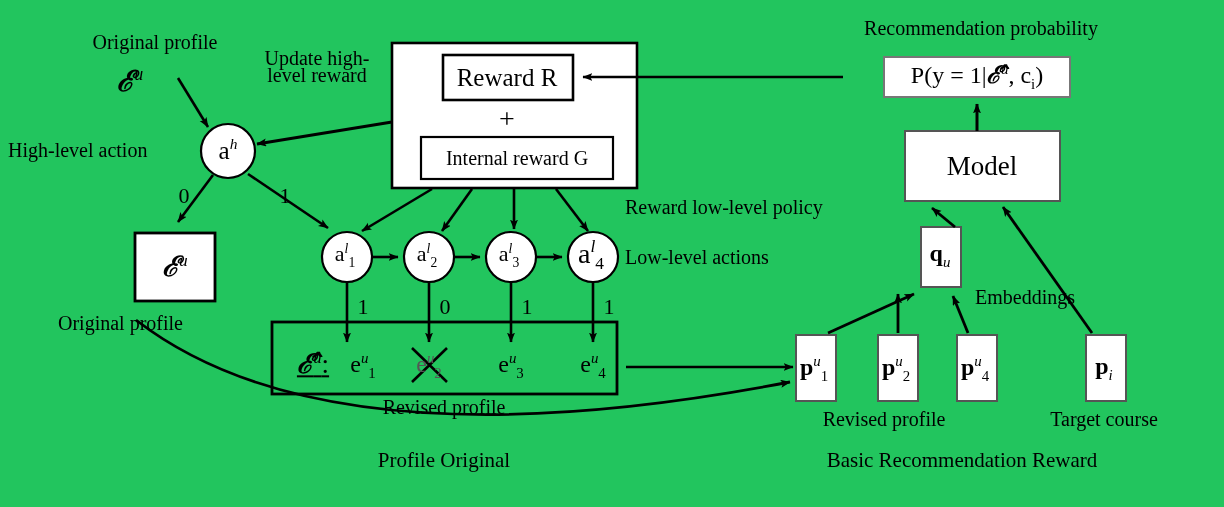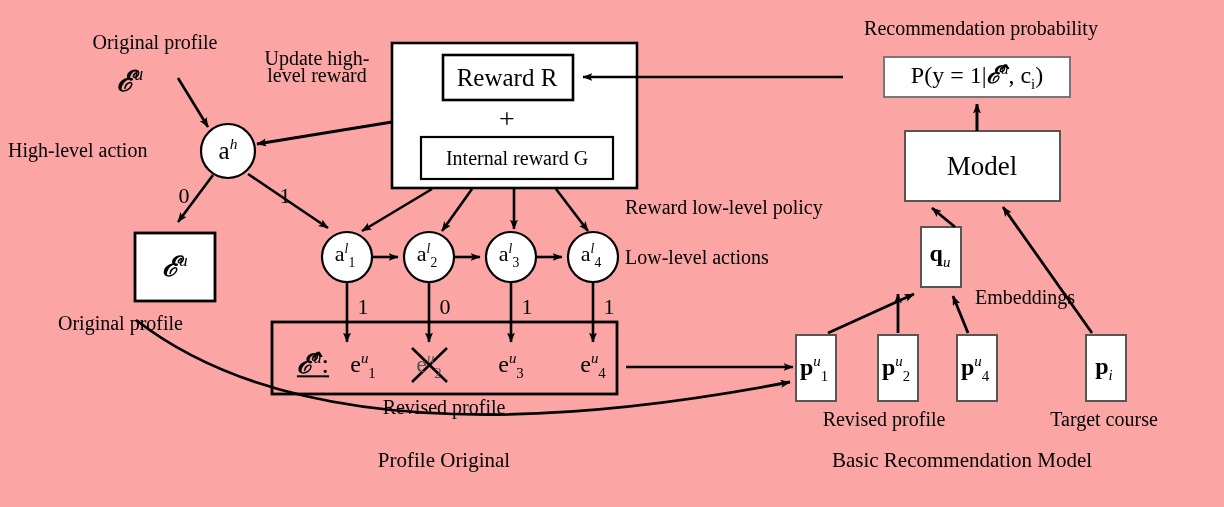--- a/index.html
+++ b/index.html
@@ -1,18 +1,18 @@
 <!DOCTYPE html>
 <html><head>
 <meta charset="utf-8">
 <style>
   html,body{margin:0;padding:0;background:#ffffff;}
   body{width:1224px;height:507px;overflow:hidden;
        font-family:"Liberation Serif","DejaVu Serif",serif;color:#000;}
-  #stage{position:relative;width:1224px;height:507px;background:#fca5a5;}
+  #stage{position:relative;width:1224px;height:507px;background:#22c55e;}
   svg{position:absolute;left:0;top:0;width:1224px;height:507px;}
   .lbl{position:absolute;white-space:nowrap;line-height:1.05;
        font-family:"Liberation Serif","DejaVu Serif",serif;}
   .plain{font-size:20px;}
   .cap{font-size:21px;}
   .math{font-family:"Liberation Serif","DejaVu Serif",serif;}
   .scr{font-style:italic;font-family:"DejaVu Serif",serif;font-weight:600;}
   sup{font-size:.62em;vertical-align:super;font-style:italic;}
   sub{font-size:.62em;vertical-align:sub;font-style:normal;}
   .ctr{transform:translate(-50%,-50%);text-align:center;}
@@ -132,21 +132,21 @@
 
   <div class="lbl ctr" style="left:345px;top:256px;font-size:22px;">
     <span class="math">a</span><sup>l</sup><sub>1</sub>
   </div>
   <div class="lbl ctr" style="left:427px;top:256px;font-size:22px;">
     <span class="math">a</span><sup>l</sup><sub>2</sub>
   </div>
   <div class="lbl ctr" style="left:509px;top:256px;font-size:22px;">
     <span class="math">a</span><sup>l</sup><sub>3</sub>
   </div>
-  <div class="lbl ctr" style="left:591px;top:256px;font-size:22px;">
+  <div class="lbl ctr" style="left:591px;top:256px;font-size:28px;">
     <span class="math">a</span><sup>l</sup><sub>4</sub>
   </div>
 
   <div class="lbl plain ctr" style="left:363px;top:307px;font-size:22px;">1</div>
   <div class="lbl plain ctr" style="left:445px;top:307px;font-size:22px;">0</div>
   <div class="lbl plain ctr" style="left:527px;top:307px;font-size:22px;">1</div>
   <div class="lbl plain ctr" style="left:609px;top:307px;font-size:22px;">1</div>
 
   <div class="lbl ctr" style="left:313px;top:364px;font-size:27px;text-decoration:underline;">
     <span class="scr">ℰ̂</span><sup>u</sup><span>:</span>
@@ -191,15 +191,15 @@
   <div class="lbl ctr" style="left:975px;top:369px;font-size:24px;">
     <span class="bold">p</span><sup>u</sup><sub>4</sub>
   </div>
   <div class="lbl ctr" style="left:1104px;top:369px;font-size:24px;">
     <span class="bold">p</span><sub style="font-style:italic;">i</sub>
   </div>
 
   <div class="lbl plain ctr" style="left:884px;top:419px;">Revised profile</div>
   <div class="lbl plain ctr" style="left:1104px;top:419px;">Target course</div>
 
-  <div class="lbl cap ctr" style="left:962px;top:460px;">Basic Recommendation Model</div>
+  <div class="lbl cap ctr" style="left:962px;top:460px;">Basic Recommendation Reward</div>
 
 </div>
 
 </body></html>

